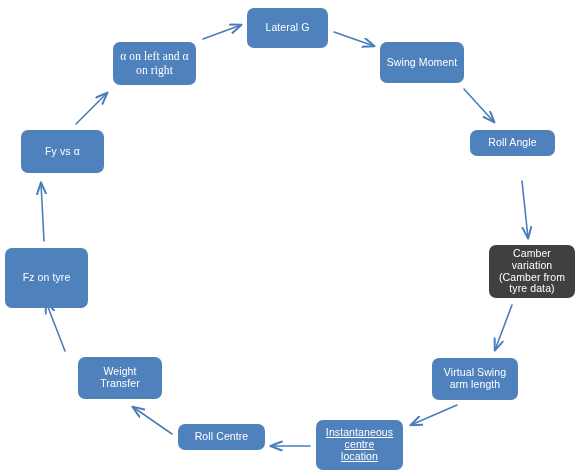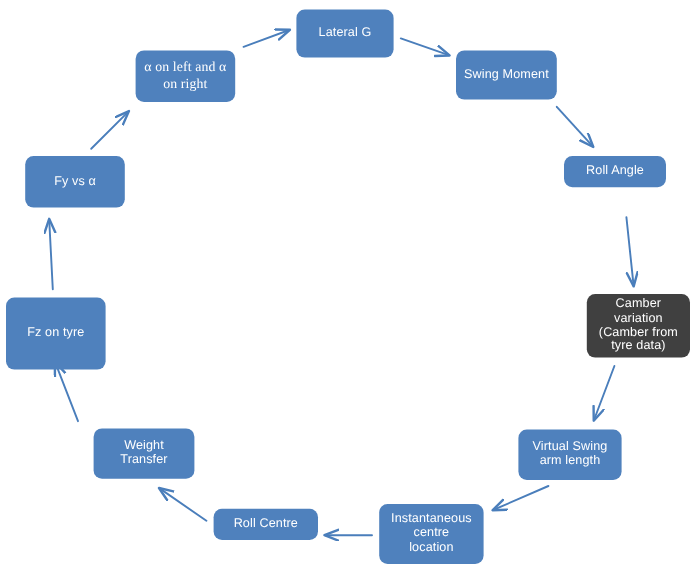--- a/index.html
+++ b/index.html
@@ -90,21 +90,21 @@
       <div class="node" style="left: 489px; top: 245px; width: 86px; height: 53px; background: #404040; color: rgb(255, 255, 255);">
         <span class="label">Camber
 variation
 (Camber from
 tyre data)</span>
       </div>
       <div class="node" style="left: 432px; top: 358px; width: 86px; height: 42px; background: rgb(79, 129, 189); color: rgb(255, 255, 255);">
         <span class="label">Virtual Swing
 arm length</span>
       </div>
-      <div class="node" style="left: 316px; top: 420px; width: 87px; height: 50px; background: rgb(79, 129, 189); color: rgb(255, 255, 255);">
+      <div class="node" style="left: 316px; top: 420px; width: 87px; height: 50px; background: rgb(79, 129, 189); color: rgb(255, 255, 255); text-decoration: underline;">
         <span class="label">Instantaneous
 centre
 location</span>
       </div>
       <div class="node" style="left: 178px; top: 424px; width: 87px; height: 26px; background: rgb(79, 129, 189); color: rgb(255, 255, 255);">
         <span class="label">Roll  Centre</span>
       </div>
       <div class="node" style="left: 62px; top: 357px; width: 84px; height: 42px; background: rgb(79, 129, 189); color: rgb(255, 255, 255); margin-left: 16px;">
         <span class="label">Weight
 Transfer</span>

